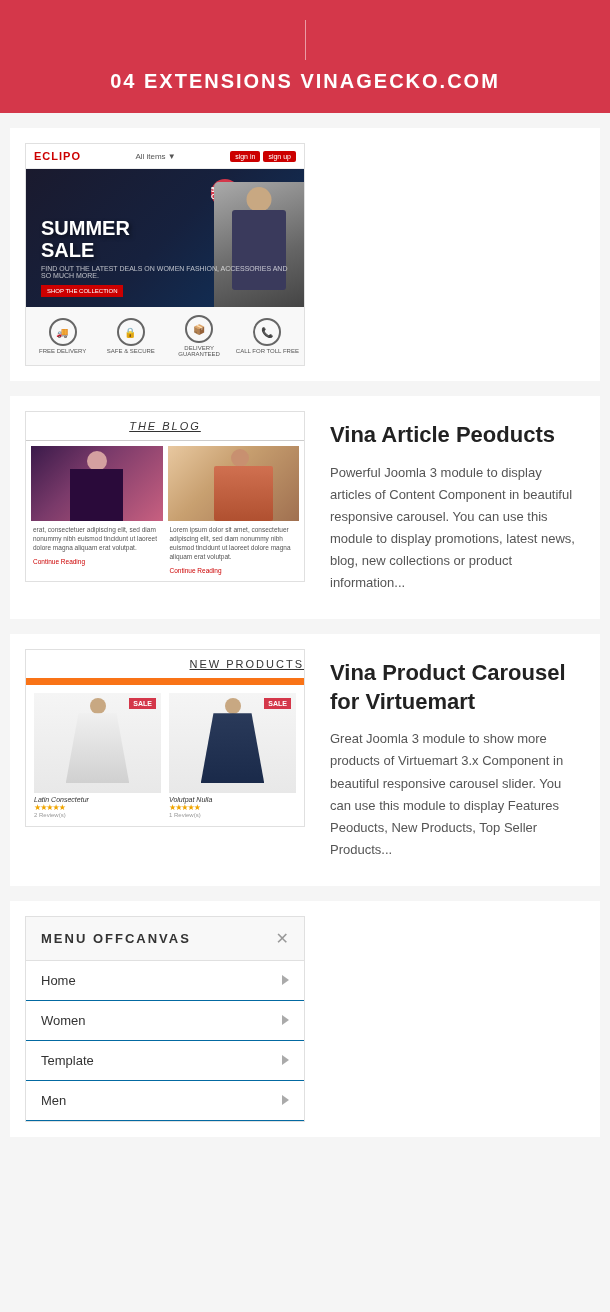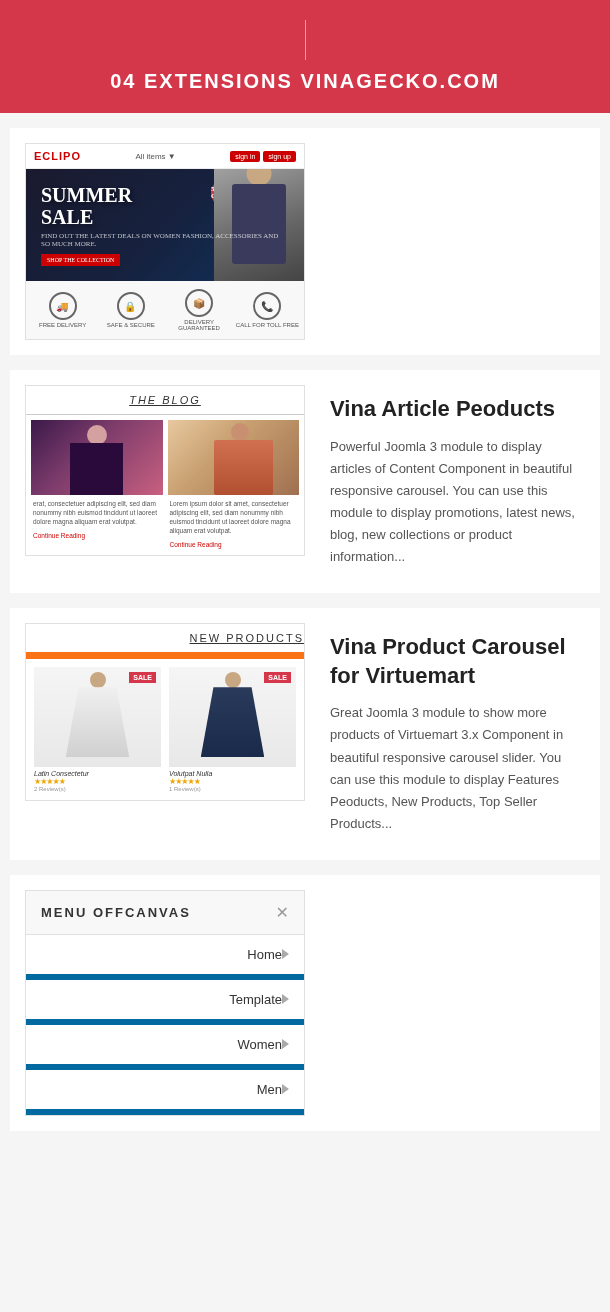--- a/index.html
+++ b/index.html
@@ -96,26 +96,25 @@
     }
     .nav-btn {
       background: #c00;
       color: white;
       font-size: 7px;
       padding: 2px 5px;
       border-radius: 2px;
     }
     .slider-hero {
       background: linear-gradient(135deg, #1a1a2e 0%, #16213e 50%, #0f3460 100%);
-      height: 112px;
+      height: 138px;
       position: relative;
       overflow: hidden;
       display: flex;
-      align-items: center;
-      font-family: Liberation Serif, serif;
+      align-items: flex-end;
     }
     .slider-text-block {
       padding: 10px 15px;
       z-index: 2;
     }
     .slider-tag {
       color: #fff;
       font-size: 20px;
       font-weight: 900;
       text-transform: uppercase;
@@ -448,23 +447,23 @@
       color: #999;
       font-size: 16px;
       cursor: pointer;
     }
     .treeview-menu {
       padding: 0;
     }
     .treeview-item {
       display: flex;
       align-items: center;
-      justify-content: flex-end;
+      justify-content: space-between;
       padding: 12px 15px;
-      border-bottom: 6px solid #0369a1;
+      border-bottom: 1px solid #0369a1;
       cursor: pointer;
     }
     .treeview-label {
       font-size: 13px;
       color: #333;
     }
     
     .arrow-right {
       width: 0;
       height: 0;
@@ -581,25 +580,25 @@
     <div class="treeview-header">
       <span class="treeview-title">MENU OFFCANVAS</span>
       <span class="treeview-close">✕</span>
     </div>
     <div class="treeview-menu">
       <div class="treeview-item">
         <span class="treeview-label">Home</span>
         <div class="arrow-right"></div>
       </div>
       <div class="treeview-item">
+        <span class="treeview-label">Women</span>
+        <div class="arrow-right"></div>
+      </div>
+      <div class="treeview-item">
         <span class="treeview-label">Template</span>
-        <div class="arrow-right"></div>
-      </div>
-      <div class="treeview-item">
-        <span class="treeview-label">Women</span>
         <div class="arrow-right"></div>
       </div>
       <div class="treeview-item">
         <span class="treeview-label">Men</span>
         <div class="arrow-right"></div>
       </div>
     </div>
   </div>
 </div>
 

